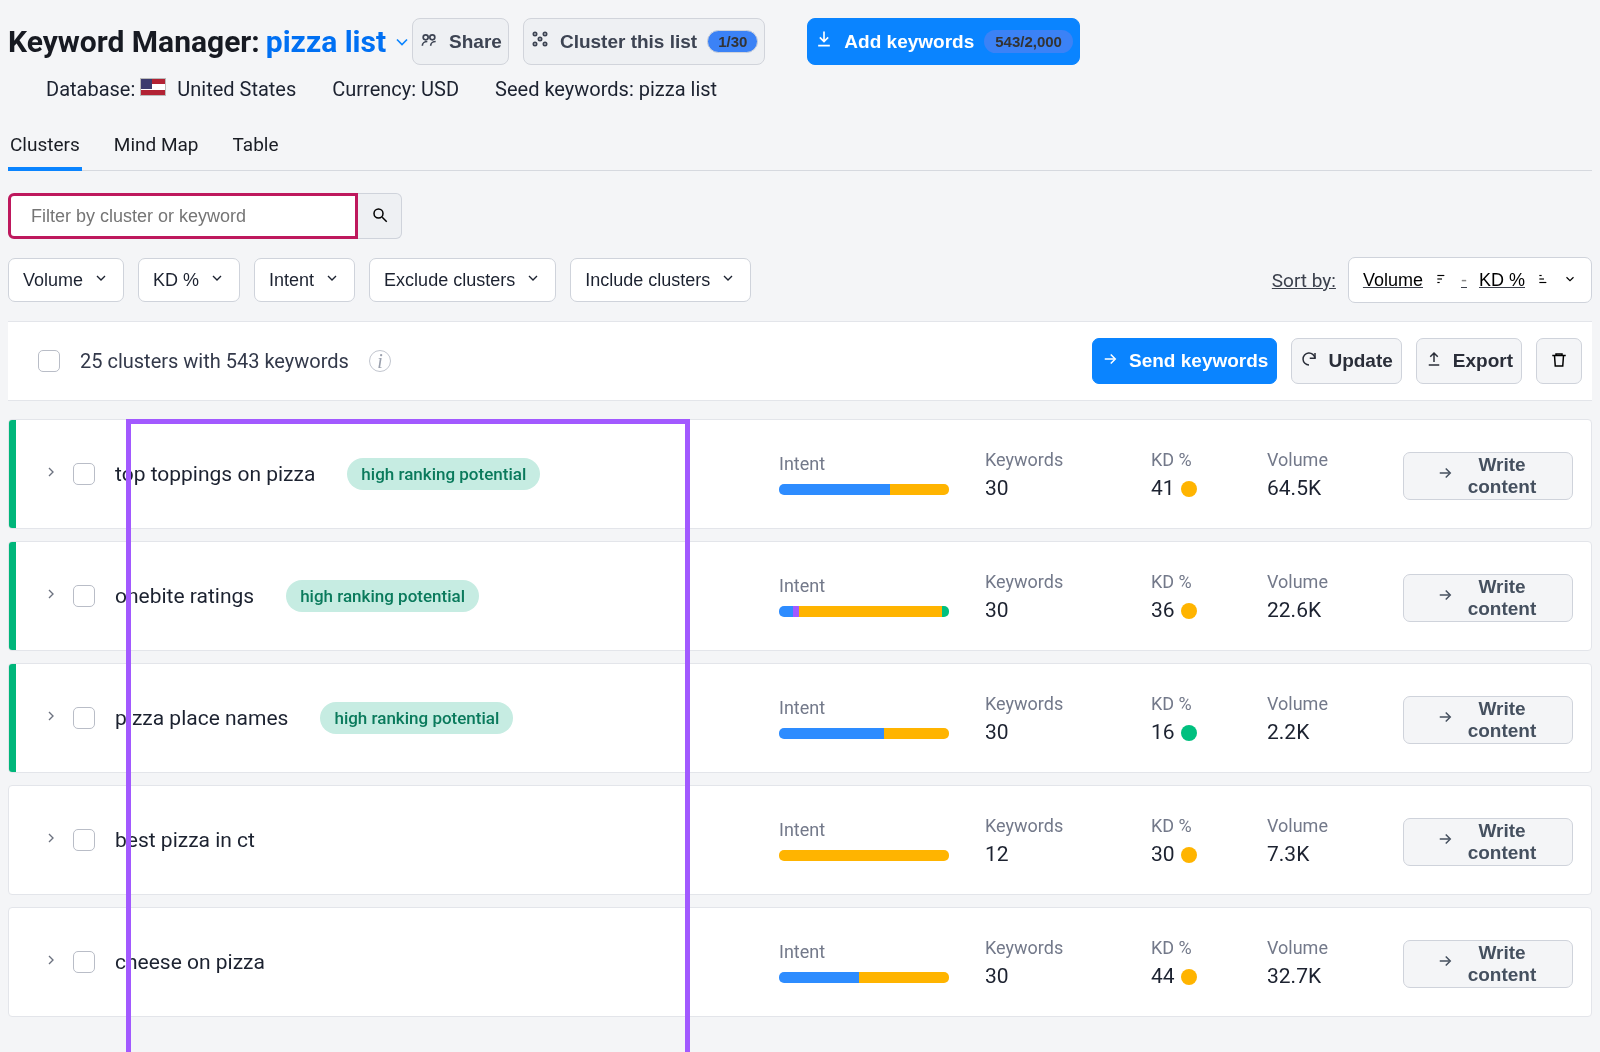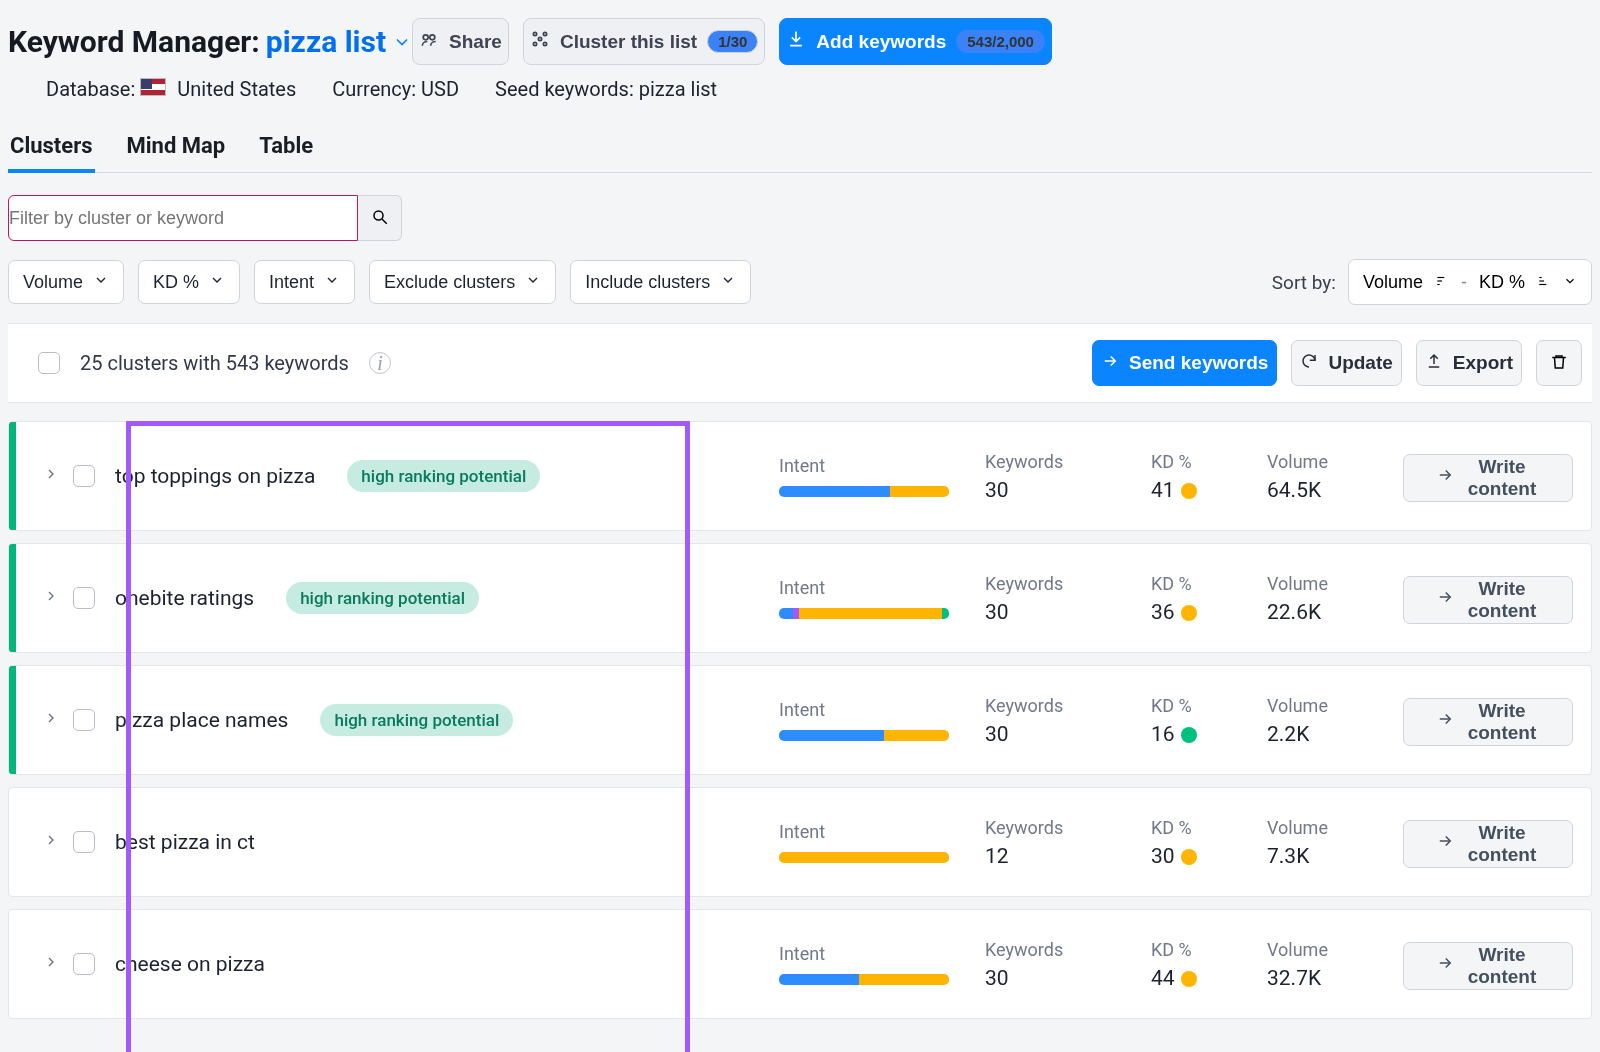--- a/index.html
+++ b/index.html
@@ -18,41 +18,41 @@
 .btn {
   display: inline-flex; align-items: center; gap: 10px;
   padding: 10px 6px; border-radius: 8px; border: 1px solid #d1d4db;
   background: #eef0f3; color: #3d4453; font-size: 19px; font-weight: 600;
   cursor: pointer;
 }
 .btn .badge {
   background: #3b82f6; border: 1px solid #cfd3db; border-radius: 999px;
   padding: 2px 10px; font-size: 15px; font-weight: 700; color: #333;
 }
-.btn-primary { background: #0a84ff; border-color: #0a84ff; color: #fff; }
+.btn-primary { background: #0a84ff; border-color: #0a84ff; color: #fff; margin-left: 28px; }
 .btn-primary .badge { border-color: transparent; }
 .meta-row { display: flex; gap: 36px; font-size: 20px; color: #1c2230; padding: 6px 0 22px 0; align-items: center; margin-left: 38px; }
 .meta-row .flag { width: 26px; height: 18px; display: inline-block; background: linear-gradient(#b22234 0 33%, #fff 33% 66%, #b22234 66% 100%); position: relative; margin-right: 6px; border: 1px solid #bbb; }
 .meta-row .flag::before { content: ""; position: absolute; left:0; top:0; width: 11px; height: 10px; background:#3c3b6e; }
 .tabs { display: flex; gap: 30px; border-bottom: 1px solid #d6d9df; }
-.tab { padding: 10px 2px 14px 2px; font-size: 22px; font-weight: 700; color: #1a1d24; cursor: pointer; position: relative; }
+.tab { padding: 10px 2px 14px 2px; font-size: 19px; font-weight: 400; color: #1a1d24; cursor: pointer; position: relative; }
 .tab.active::after { content:""; position:absolute; left:0; right:0; bottom:-1px; height: 4px; background:#0a84ff; }
 
 .controls-row { display:flex; justify-content: space-between; align-items: center; padding: 22px 0 18px 0; flex-wrap: wrap; gap: 12px; }
 .controls-left { display:flex; gap: 14px; align-items: center; flex-wrap: wrap; }
 .searchwrap { display:flex; }
-.search-input { width: 350px; height: 46px; border: 1px solid #be185d; border-radius: 6px 0 0 6px; padding: 0 0; font-size: 18px; background: #fff; }
+.search-input { width: 350px; height: 46px; border: 3px solid #be185d; border-radius: 6px 0 0 6px; padding: 0 20px; font-size: 18px; background: #fff; }
 .search-btn { width: 44px; height: 46px; border: 1px solid #cfd3db; border-left: none; border-radius: 0 6px 6px 0; background:#eef0f3; display:flex; align-items:center; justify-content:center; cursor:pointer; }
 .pill {
   display:inline-flex; align-items:center; gap:10px; height: 44px;
   border: 1px solid #cfd3db; border-radius: 7px; background:#fff;
   padding: 0 14px; font-size: 18px; color:#1c2230; cursor:pointer; font-weight: 500;
 }
 .pill svg { width: 16px; height: 16px; }
-.sort-wrap { display:flex; align-items:center; gap: 12px; font-size: 19px; color:#3b404c; }
+.sort-wrap { display:flex; align-items:center; gap: 12px; font-size: 19px; color:#3b404c;text-decoration:underline; }
 .sort-pill {
   display:inline-flex; align-items:center; gap:12px; height: 46px;
   border:1px solid #cfd3db; border-radius:7px; background:#fff; padding: 0 14px;
   font-size: 18px; cursor:pointer;
 }
 .sort-pill .sep { color:#888; }
 .sort-pill svg { width:14px; height:14px; }
 
 .summary-bar { background:#fff; border-top:1px solid #e3e5ea; border-bottom:1px solid #e3e5ea; padding: 16px 10px 16px 30px; display:flex; align-items:center; justify-content: space-between; }
 .summary-left { display:flex; align-items:center; gap: 20px; font-size:20px; color:#33394a; }

